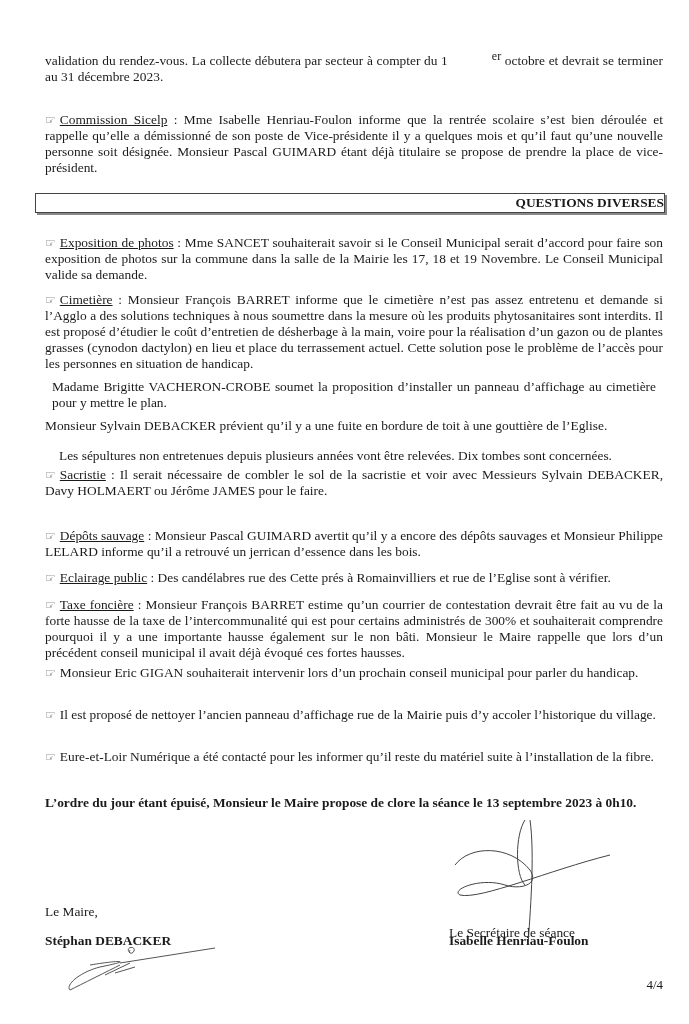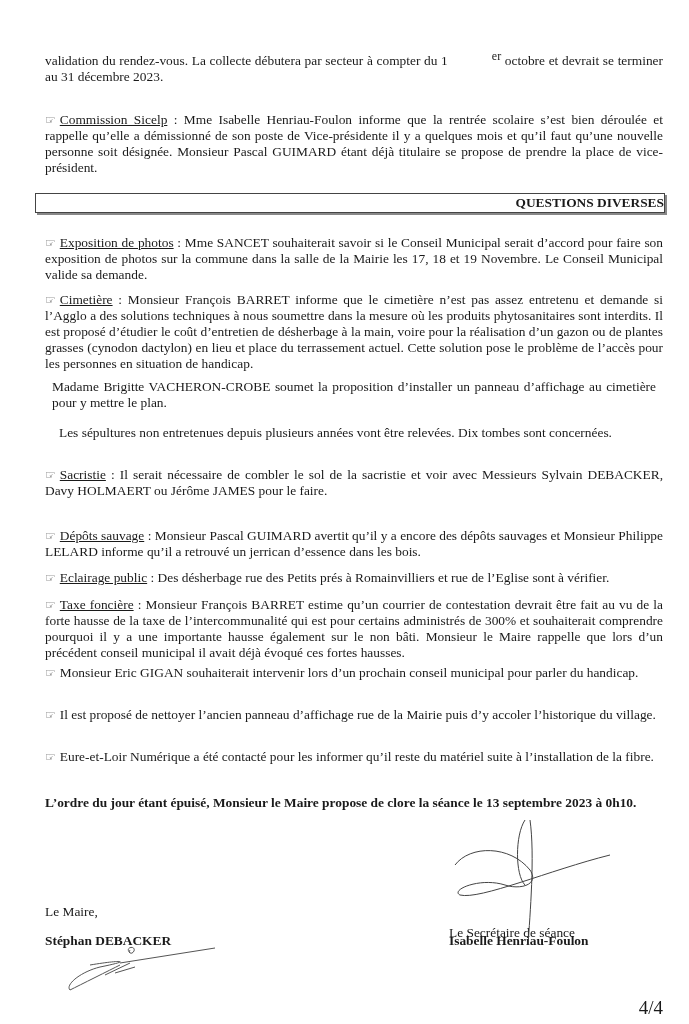--- a/index.html
+++ b/index.html
@@ -12,46 +12,47 @@
   .para { position: absolute; left: 0; width: 618px; text-align: justify; margin: 0; }
   .hand { font-size: 12px; margin-right: 4px; color: #333; }
   .u { text-decoration: underline; }
   .section-box {
     position: absolute; left: -10px; top: 193px; width: 628px; height: 18px;
     border: 1px solid #444; box-shadow: 2px 2px 0 #888;
     text-align: right; font-weight: bold; line-height: 18px; font-size: 13.4px;
   }
   .bold { font-weight: bold; }
   .sig { position: absolute; }
-  .pagenum { position: absolute; right: 26px; top: 977px; font-size: 19px; margin-top: 23px; }
+  .pagenum { position: absolute; right: 26px; top: 977px; font-size: 13px; }
 </style>
 </head>
 <body>
 
 <div class="page">
 
   <p class="para" style="top:48px;"><span>validation du rendez-vous. La collecte débutera par secteur à compter du 1</span><sup style="font-size:12px;padding-left:44px;">er</sup><span> octobre et devrait se terminer au 31 décembre 2023.</span></p>
 
   <p class="para" style="top:112px;"><span class="hand">☞</span><span class="u">Commission Sicelp</span><span> : Mme Isabelle Henriau-Foulon informe que la rentrée scolaire s’est bien déroulée et rappelle qu’elle a démissionné de son poste de Vice-présidente il y a quelques mois et qu’il faut qu’une nouvelle personne soit désignée. Monsieur Pascal GUIMARD étant déjà titulaire se propose de prendre la place de vice-président.</span></p>
 
   <div class="section-box">QUESTIONS DIVERSES</div>
 
   <p class="para" style="top:235px;"><span class="hand">☞</span><span class="u">Exposition de photos</span><span> : Mme SANCET souhaiterait savoir si le Conseil Municipal serait d’accord pour faire son exposition de photos sur la commune dans la salle de la Mairie les 17, 18 et 19 Novembre. Le Conseil Municipal valide sa demande.</span></p>
 
   <div class="para" style="top:292px;">
     <p style="margin:0;"><span class="hand">☞</span><span class="u">Cimetière</span><span> : Monsieur François BARRET informe que le cimetière n’est pas assez entretenu et demande si l’Agglo a des solutions techniques à nous soumettre dans la mesure où les produits phytosanitaires sont interdits. Il est proposé d’étudier le coût d’entretien de désherbage à la main, voire pour la réalisation d’un gazon ou de plantes grasses (cynodon dactylon) en lieu et place du terrassement actuel. Cette solution pose le problème de l’accès pour les personnes en situation de handicap.</span></p>
     <p style="margin:7px;">Madame Brigitte VACHERON-CROBE soumet la proposition d’installer un panneau d’affichage au cimetière pour y mettre le plan.</p>
+    <p style="margin:0;">Monsieur Sylvain DEBACKER prévient qu’il y a une fuite en bordure de toit à une gouttière de l’Eglise.</p>
     <p style="margin:14px;">Les sépultures non entretenues depuis plusieurs années vont être relevées. Dix tombes sont concernées.</p>
   </div>
 
   <p class="para" style="top:467px;"><span class="hand">☞</span><span class="u">Sacristie</span><span> : Il serait nécessaire de combler le sol de la sacristie et voir avec Messieurs Sylvain DEBACKER, Davy HOLMAERT ou Jérôme JAMES pour le faire.</span></p>
 
   <p class="para" style="top:528px;"><span class="hand">☞</span><span class="u">Dépôts sauvage</span><span> : Monsieur Pascal GUIMARD avertit qu’il y a encore des dépôts sauvages et Monsieur Philippe LELARD informe qu’il a retrouvé un jerrican d’essence dans les bois.</span></p>
 
-  <p class="para" style="top:570px;"><span class="hand">☞</span><span class="u">Eclairage public</span><span> : Des désherbage rue des Petits prés à Romainvilliers et rue de l’Eglise sont à vérifier.</span></p>
+  <p class="para" style="top:570px;"><span class="hand">☞</span><span class="u">Eclairage public</span><span> : Des candélabres rue des Cette prés à Romainvilliers et rue de l’Eglise sont à vérifier.</span></p>
 
   <p class="para" style="top:597px;"><span class="hand">☞</span><span class="u">Taxe foncière</span><span> : Monsieur François BARRET estime qu’un courrier de contestation devrait être fait au vu de la forte hausse de la taxe de l’intercommunalité qui est pour certains administrés de 300% et souhaiterait comprendre pourquoi il y a une importante hausse également sur le non bâti. Monsieur le Maire rappelle que lors d’un précédent conseil municipal il avait déjà évoqué ces fortes hausses.</span></p>
 
   <p class="para" style="top:665px;"><span class="hand">☞</span><span>Monsieur Eric GIGAN souhaiterait intervenir lors d’un prochain conseil municipal pour parler du handicap.</span></p>
 
   <p class="para" style="top:707px;"><span class="hand">☞</span><span>Il est proposé de nettoyer l’ancien panneau d’affichage rue de la Mairie puis d’y accoler l’historique du village.</span></p>
 
   <p class="para" style="top:749px;"><span class="hand">☞</span><span>Eure-et-Loir Numérique a été contacté pour les informer qu’il reste du matériel suite à l’installation de la fibre.</span></p>
 
   <p class="para bold" style="top:795px;">L’ordre du jour étant épuisé, Monsieur le Maire propose de clore la séance le 13 septembre 2023 à 0h10.</p>

